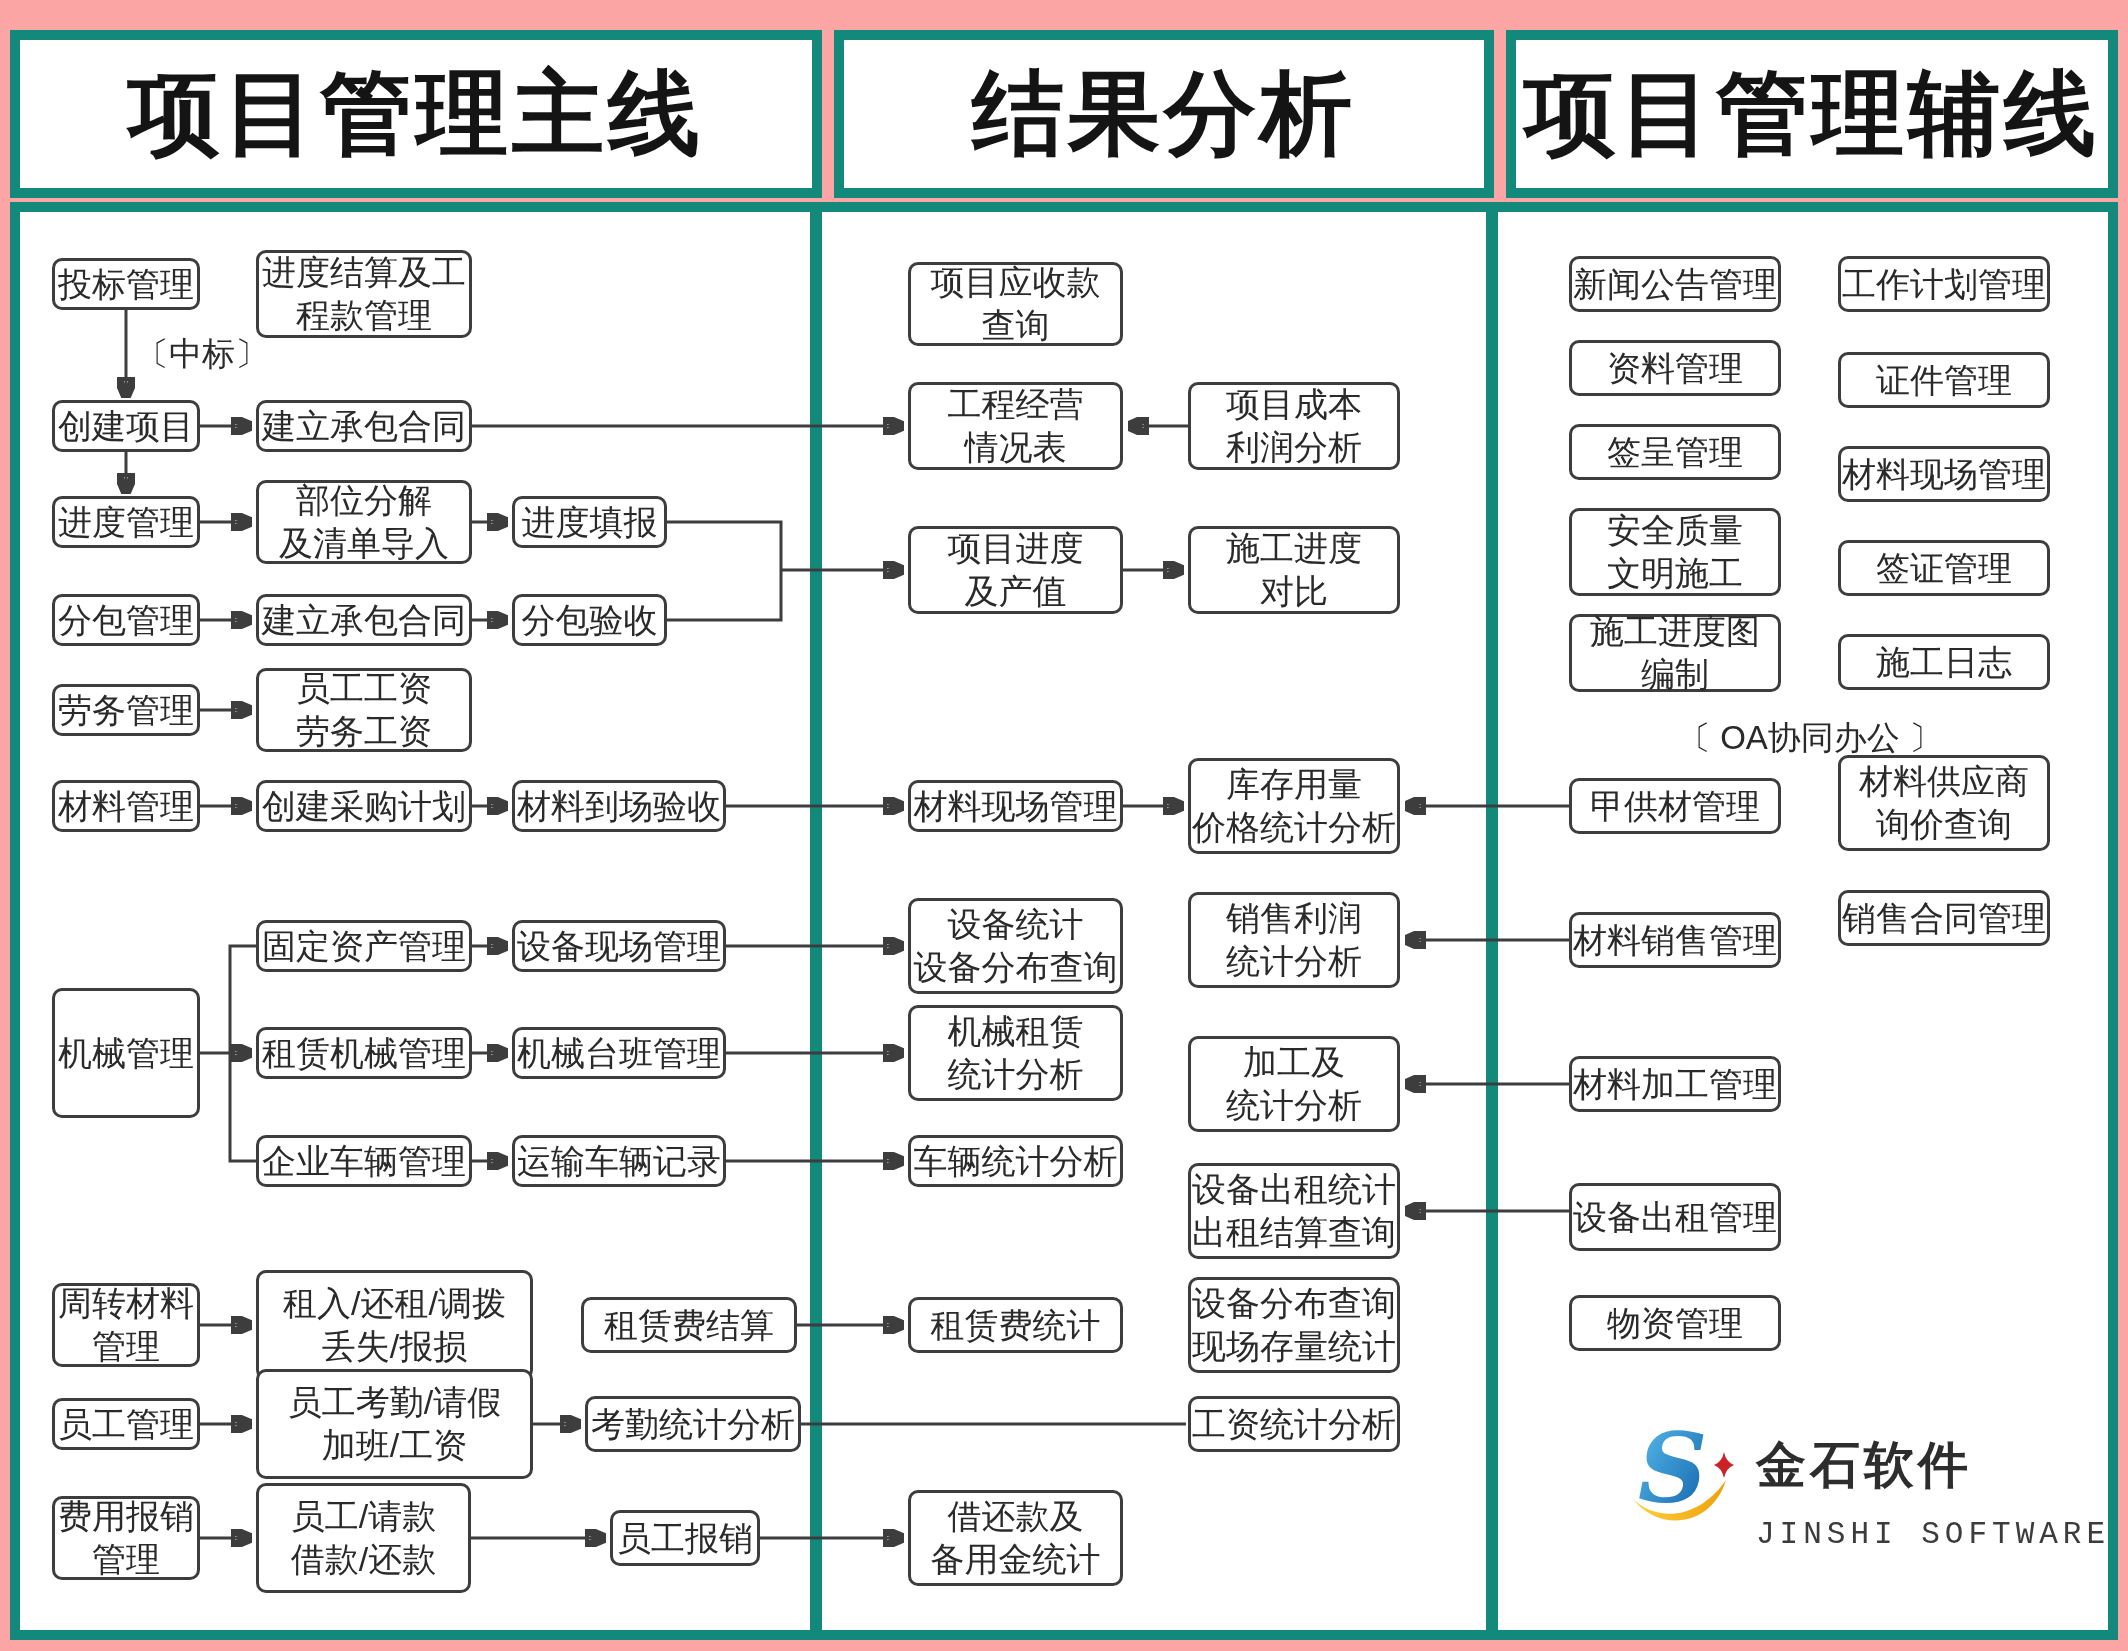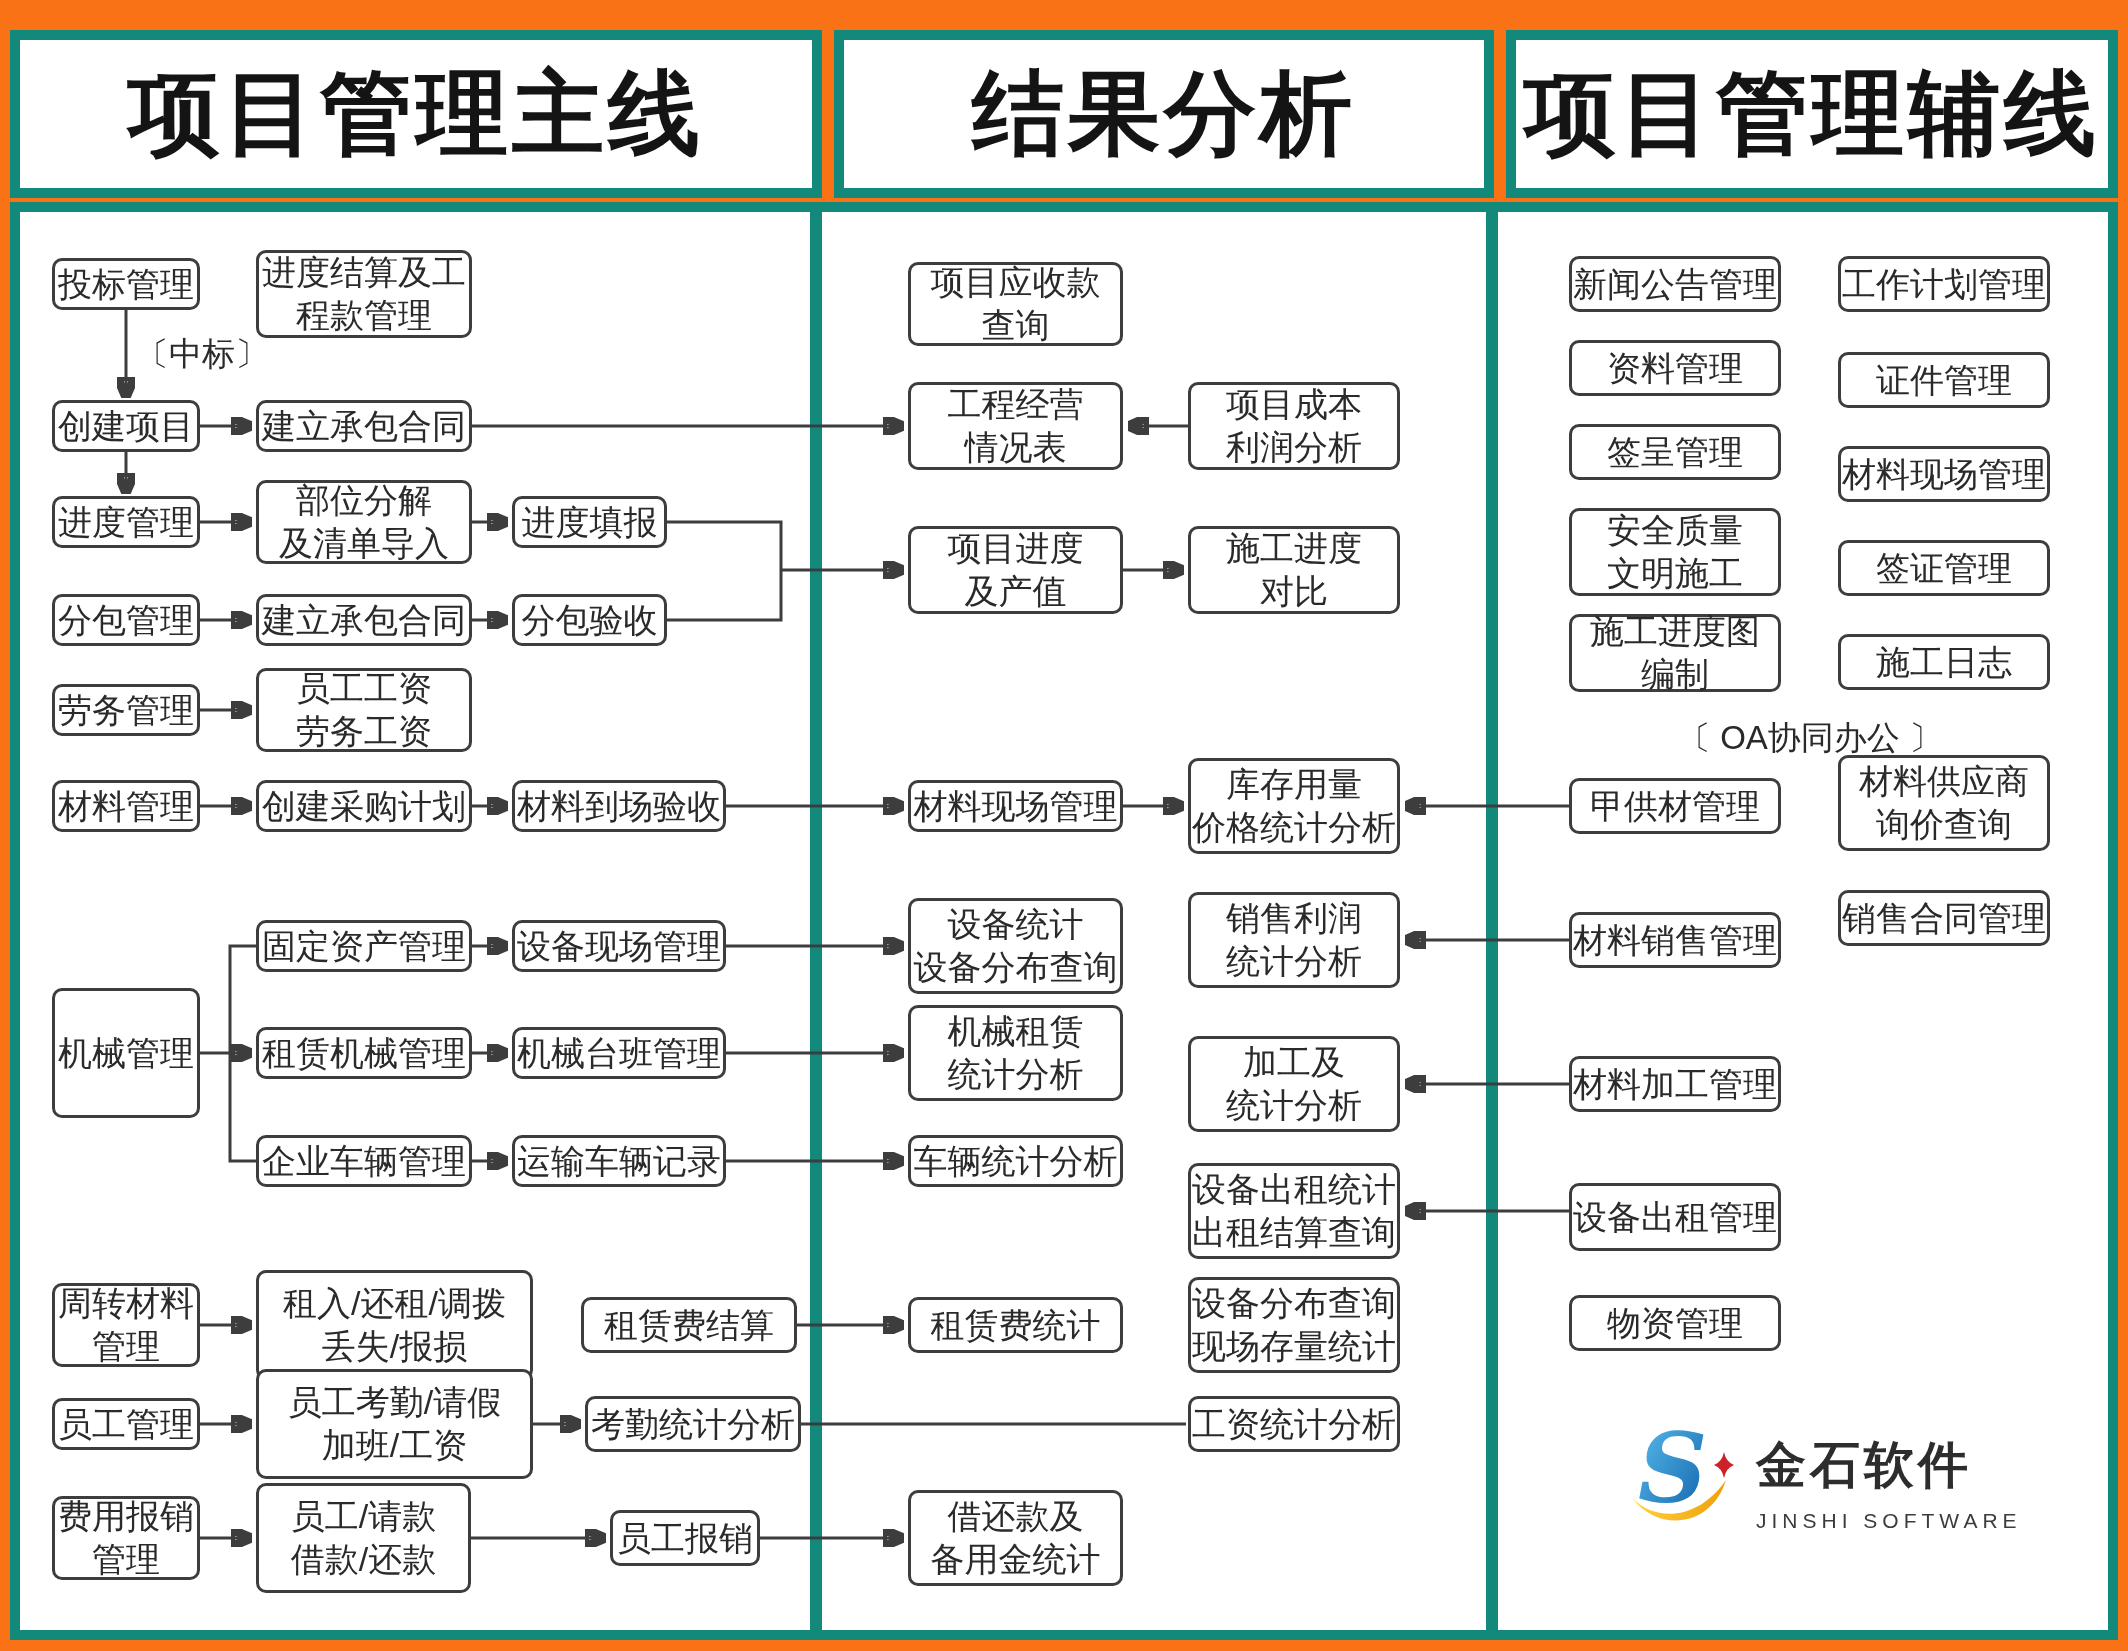--- a/index.html
+++ b/index.html
@@ -2,21 +2,21 @@
 <html style="--teal: #13897c; --line: #3d3d3d; --txt: #2a2a2a;"><head>
 <meta charset="utf-8">
 <style>
   :root{
     --teal:#13897c;
     --line:#3d3d3d;
     --txt:#2a2a2a;
   }
   html,body{margin:0;padding:0;background:#fff;}
   body{font-family:"Liberation Sans",sans-serif;color:var(--txt);}
-  .canvas{position:relative;width:2128px;height:1651px;background:#f97316;overflow:hidden;}
+  .canvas{position:relative;width:2128px;height:1651px;background:#fca5a5;overflow:hidden;}
 
   .panel-header{
     position:absolute;box-sizing:border-box;border:10px solid var(--teal);background:#fff;
     display:flex;align-items:center;justify-content:center;
     font-family:"DejaVu Serif","Liberation Serif",serif;font-weight:900;
     font-size:92px;letter-spacing:4px;color:#141414;
   }
   .content-frame{
     position:absolute;left:10px;top:202px;width:2108px;height:1438px;
     box-sizing:border-box;border:10px solid var(--teal);background:#fff;
@@ -32,21 +32,21 @@
   .flabel{
     position:absolute;font-size:33px;color:var(--txt);z-index:2;white-space:nowrap;
   }
   .oa{width:400px;text-align:center;}
   .wires{position:absolute;left:0;top:0;z-index:3;pointer-events:none;}
   .wires path{stroke:var(--line);stroke-width:3;fill:none;}
 
   .logo{position:absolute;left:1628px;top:1418px;display:flex;align-items:flex-start;z-index:2;}
   .logo-text{margin-left:16px;padding-top:14px;}
   .logo-name{font-size:50px;font-weight:bold;color:#2d2d2d;letter-spacing:4px;}
-  .logo-sub{font-size:21px;color:#3c3c3c;letter-spacing:5px;margin-top:10px;}
+  .logo-sub{font-size:31px;color:#3c3c3c;letter-spacing:5px;margin-top:18px;font-family:Liberation Mono, monospace;}
 </style>
 </head>
 <body>
 
 <div class="canvas">
 
   <div class="panel-header" style="left:10px;top:30px;width:812px;height:168px">项目管理主线</div>
   <div class="panel-header" style="left:834px;top:30px;width:660px;height:168px">结果分析</div>
   <div class="panel-header" style="left:1506px;top:30px;width:612px;height:168px">项目管理辅线</div>
 

